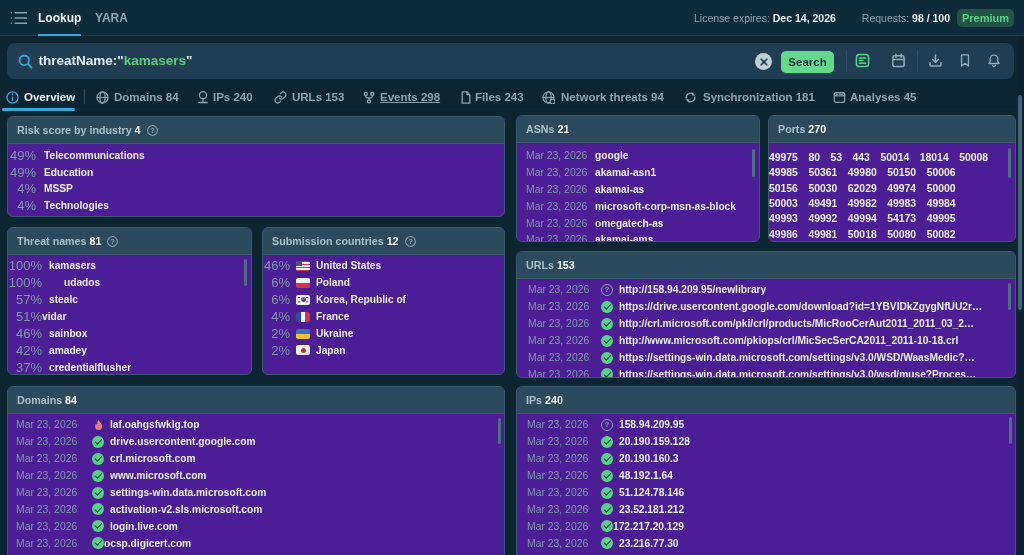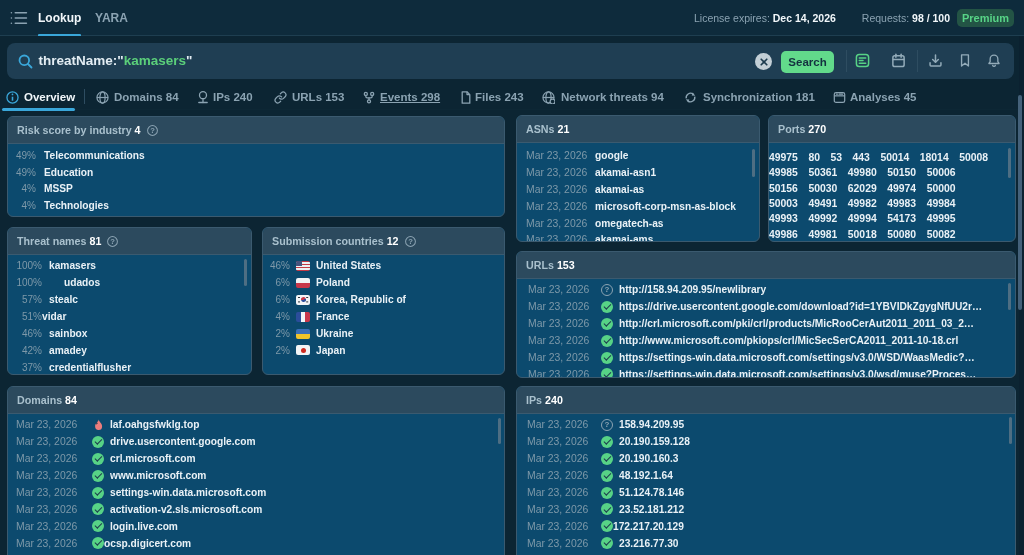--- a/index.html
+++ b/index.html
@@ -37,28 +37,28 @@
 .vsep { position:absolute; top:50px; width:1px; height:22px; background:#2e4d61; }
 .sico { position:absolute; top:53px; }
 
 #tabsrow { position:absolute; left:0; top:84px; width:1024px; height:26px; border-bottom:1px solid #16334426; }
 .ntab { position:absolute; top:0; height:24px; line-height:24px; font-size:11.5px; font-weight:bold; color:#8ba3b2; white-space:nowrap; }
 .ntab svg { vertical-align:-2.5px; margin-right:5px; }
 #ntab-ov { color:#f2f7fa; }
 #ovline { position:absolute; left:2px; top:108px; width:73px; height:2.5px; background:#3aa7da; border-radius:2px; }
 #tabsep { position:absolute; left:84px; top:89px; width:1px; height:15px; background:#2e4d61; }
 
-.card { position:absolute; background:#0c4a6e; border:1px solid #3b5a6f; border-radius:6px; overflow:hidden; }
+.card { position:absolute; background:#4c1d95; border:1px solid #3b5a6f; border-radius:6px; overflow:hidden; }
 .chead { height:27px; line-height:27px; background:#2c4a5e; border-bottom:1px solid #3b5a6f; padding-left:9px; font-size:10.7px; font-weight:bold; color:#a9c0cd; }
 .chead b { color:#ffffff; }
 .chead svg { vertical-align:-2px; margin-left:6px; }
 .crow { display:flex; align-items:center; white-space:nowrap; overflow:hidden; }
 .date { color:#7e99a9; font-size:10.4px; flex:none; }
 .val { color:#e9f1f6; font-size:10.2px; font-weight:bold; }
-.pct { color:#7e99a9; font-size:10px; text-align:right; flex:none; }
+.pct { color:#7e99a9; font-size:13px; text-align:right; flex:none; }
 .icw { flex:none; display:flex; }
 .thumb { position:absolute; width:3px; border-radius:2px; background:#4e6e83; }
 .pr { height:15.3px; }
 .pr span { color:#e9f1f6; font-size:10.4px; font-weight:bold; margin-right:10.5px; }
 
 .icw.qm { width:12px; height:12px; border-radius:50%; border:1.2px solid #8ba3b2; position:relative; }
 .icw.qm:after { content:"?"; position:absolute; left:0; right:0; top:-1px; text-align:center; font-size:8px; line-height:11px; color:#8ba3b2; font-weight:bold; }
 .icw.ck { width:12px; height:12px; border-radius:50%; background:#57d386; position:relative; }
 .icw.ck:after { content:""; position:absolute; left:3px; top:3.2px; width:5.5px; height:3px; border-left:1.6px solid #1d3a4d; border-bottom:1.6px solid #1d3a4d; transform:rotate(-45deg); transform-origin:center; }
 .icw.fm { width:12px; height:13px; }

